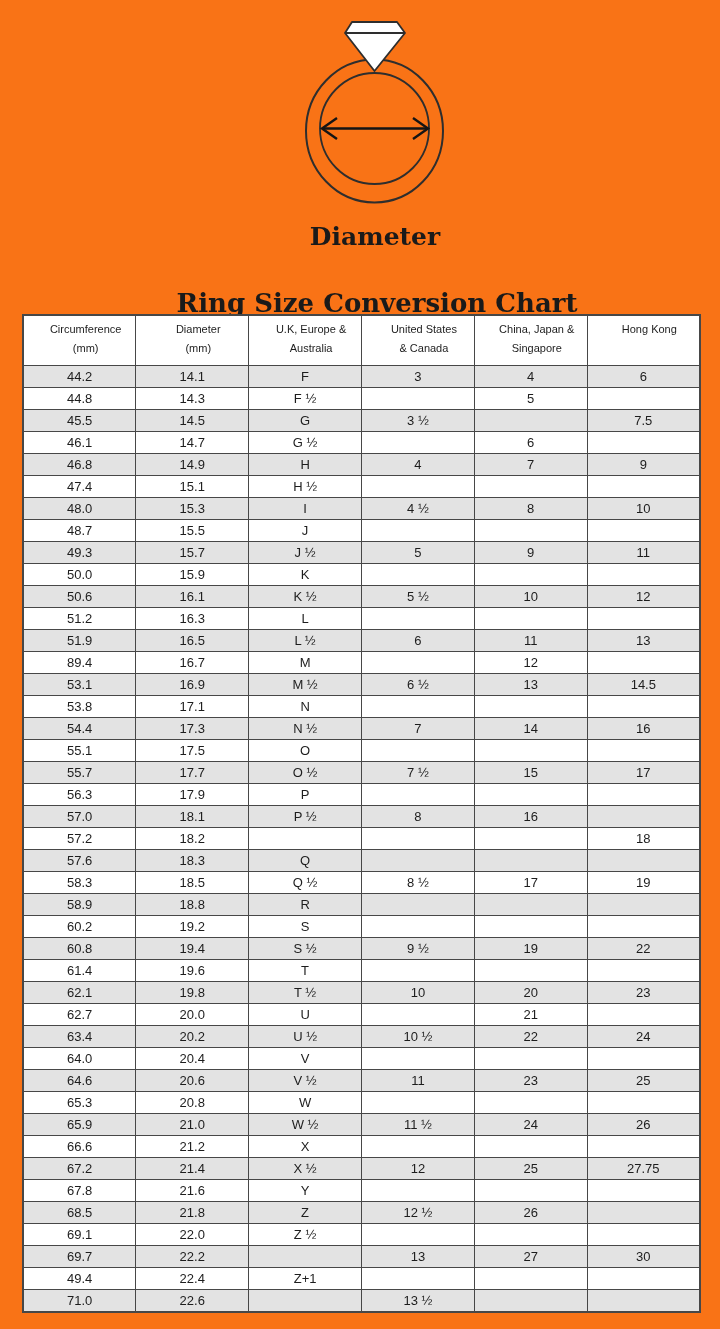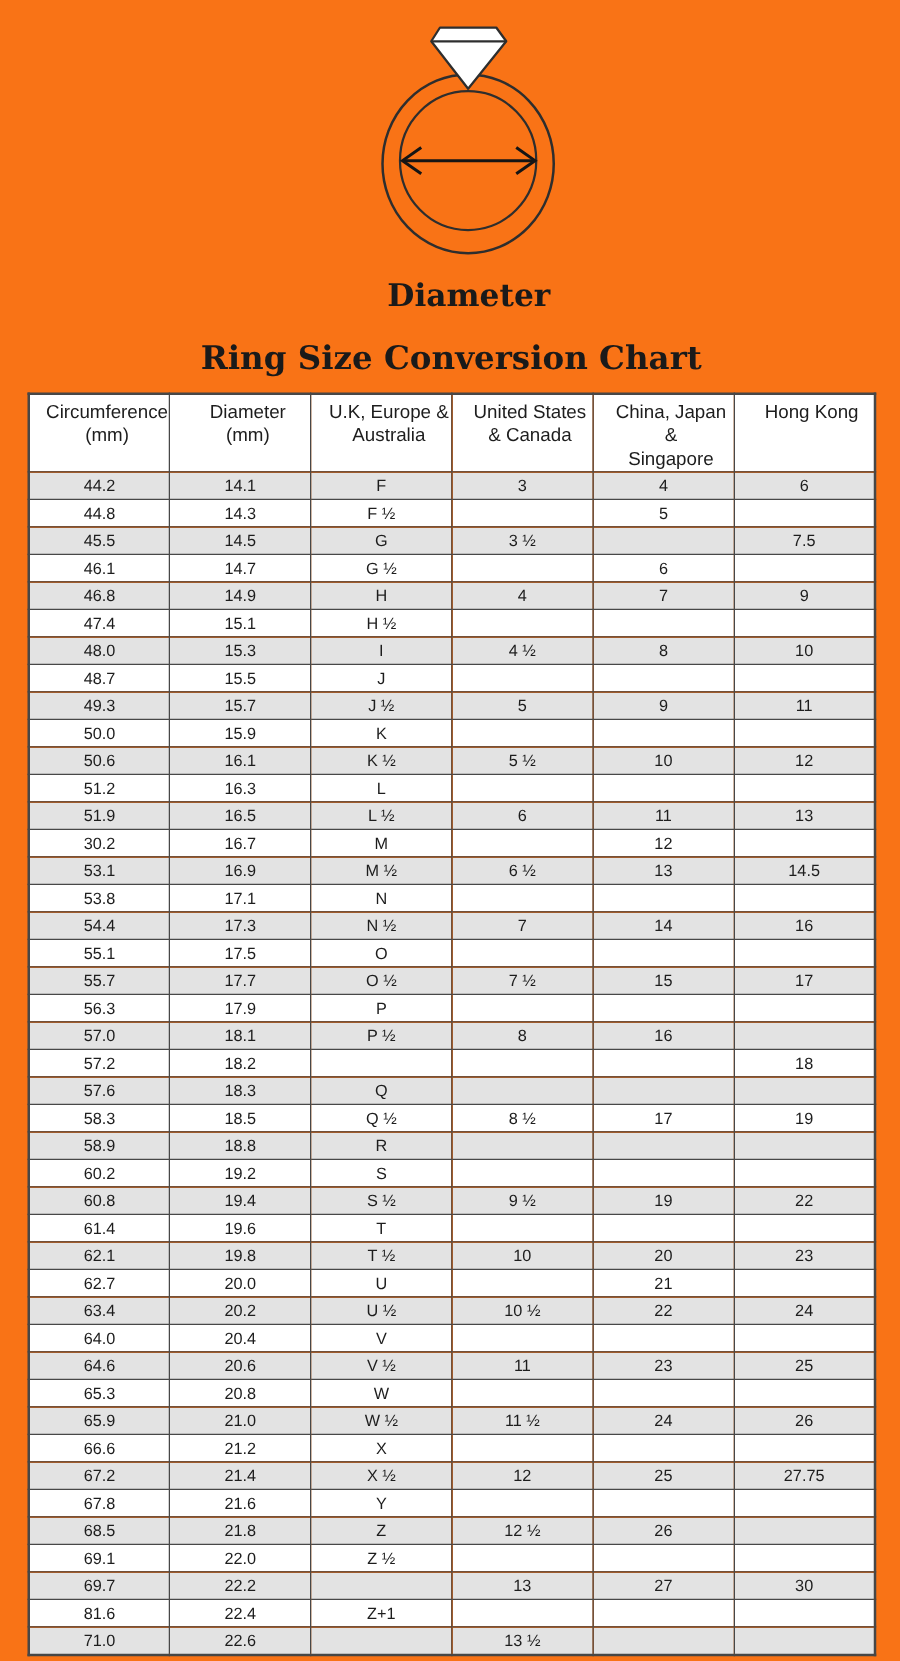--- a/index.html
+++ b/index.html
@@ -26,21 +26,21 @@
     left: 375px;
     transform: translateX(-50%);
     font-family: "DejaVu Serif", serif;
     font-weight: bold;
     font-size: 25px;
     color: #1a1a1a;
     white-space: nowrap;
   }
   .chart-title {
     position: absolute;
-    margin: 0;
+    margin: 16px;
     top: 272px;
     left: 361px;
     transform: translateX(-50%);
     font-family: "DejaVu Serif", serif;
     font-weight: bold;
     font-size: 26px;
     color: #1a1a1a;
     white-space: nowrap;
     text-align: center;
   }
@@ -59,21 +59,21 @@
   table.ring-table th,
   table.ring-table td {
     border: 1px solid #474747;
     text-align: center;
     padding: 0;
     overflow: hidden;
   }
   table.ring-table thead th {
     height: 45px;
     font-weight: normal;
-    font-size: 15px;
+    font-size: 11px;
     line-height: 19px;
     vertical-align: top;
     padding-top: 4px;
     white-space: pre-line;
     background: #ffffff;
     padding-left: 12px;
   }
   table.ring-table tbody td {
     height: 21px;
     vertical-align: middle;
@@ -220,21 +220,21 @@
         </tr>
         <tr>
           <td>51.9</td>
           <td>16.5</td>
           <td>L ½</td>
           <td>6</td>
           <td>11</td>
           <td>13</td>
         </tr>
         <tr>
-          <td>30.2</td>
+          <td>89.4</td>
           <td>16.7</td>
           <td>M</td>
           <td></td>
           <td>12</td>
           <td></td>
         </tr>
         <tr>
           <td>53.1</td>
           <td>16.9</td>
           <td>M ½</td>
@@ -444,21 +444,21 @@
         </tr>
         <tr>
           <td>69.7</td>
           <td>22.2</td>
           <td></td>
           <td>13</td>
           <td>27</td>
           <td>30</td>
         </tr>
         <tr>
-          <td>81.6</td>
+          <td>49.4</td>
           <td>22.4</td>
           <td>Z+1</td>
           <td></td>
           <td></td>
           <td></td>
         </tr>
         <tr>
           <td>71.0</td>
           <td>22.6</td>
           <td></td>

